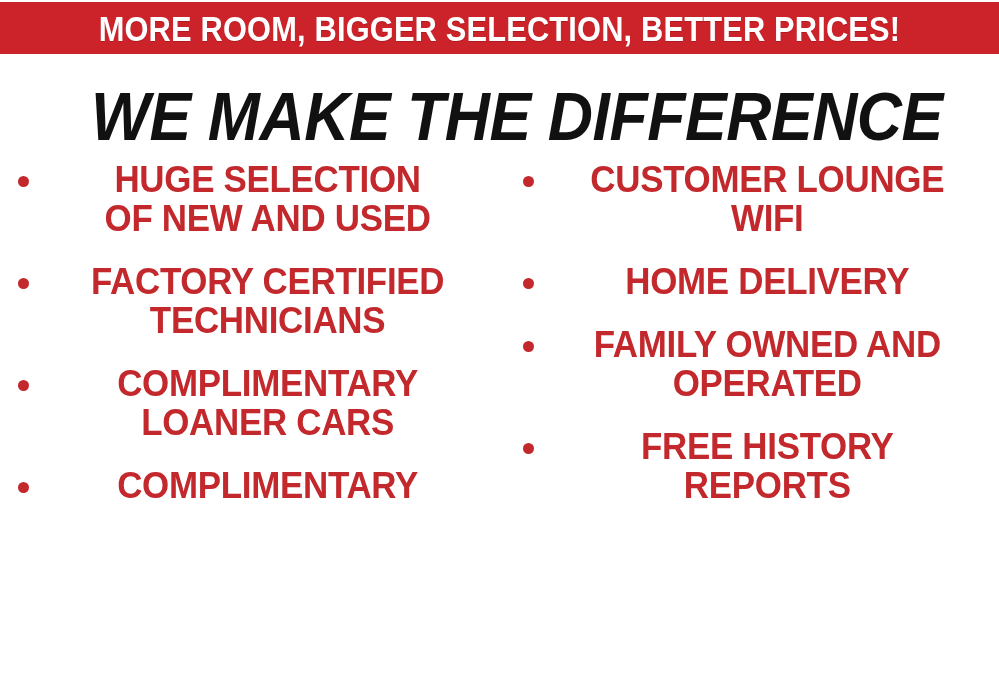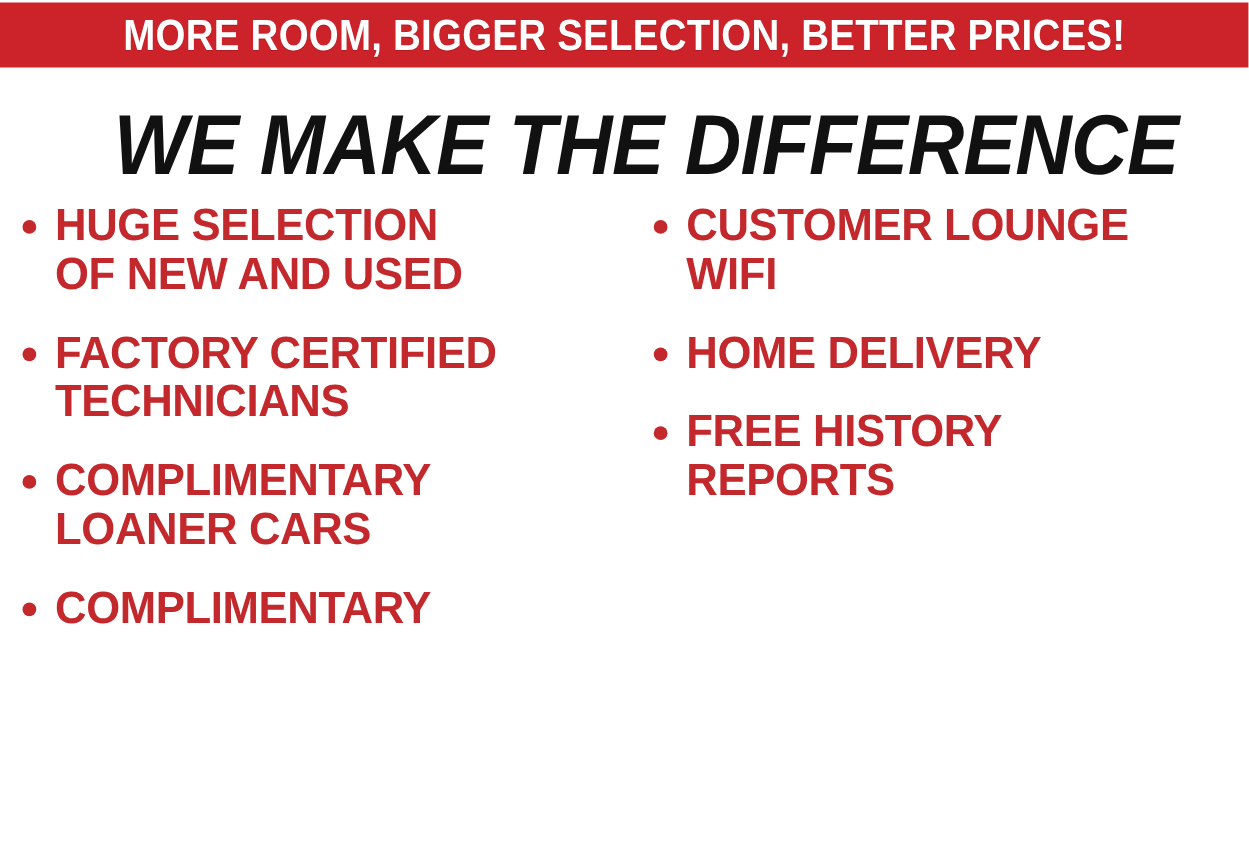--- a/index.html
+++ b/index.html
@@ -71,20 +71,21 @@
   }
 
   
   .columns {
     position: absolute;
     left: 0;
     top: 160px;
     width: 999px;
     display: flex;
     align-items: flex-start;
+    text-align: center;
   }
   .col {
     box-sizing: border-box;
   }
   .col-left {
     width: 505px;
     padding-left: 18px;
   }
   .col-right {
     width: 494px;
@@ -165,19 +166,24 @@
         <span class="dot"></span>
         <span class="bullet-text">CUSTOMER LOUNGE
 WIFI</span>
       </div>
       <div class="bullet-item">
         <span class="dot"></span>
         <span class="bullet-text">HOME DELIVERY</span>
       </div>
       <div class="bullet-item">
         <span class="dot"></span>
+        <span class="bullet-text">FAMILY OWNED AND
+OPERATED</span>
+      </div>
+      <div class="bullet-item">
+        <span class="dot"></span>
         <span class="bullet-text">FREE HISTORY
 REPORTS</span>
       </div>
     </div>
 
   </div>
 </div>
 
 </body></html>

